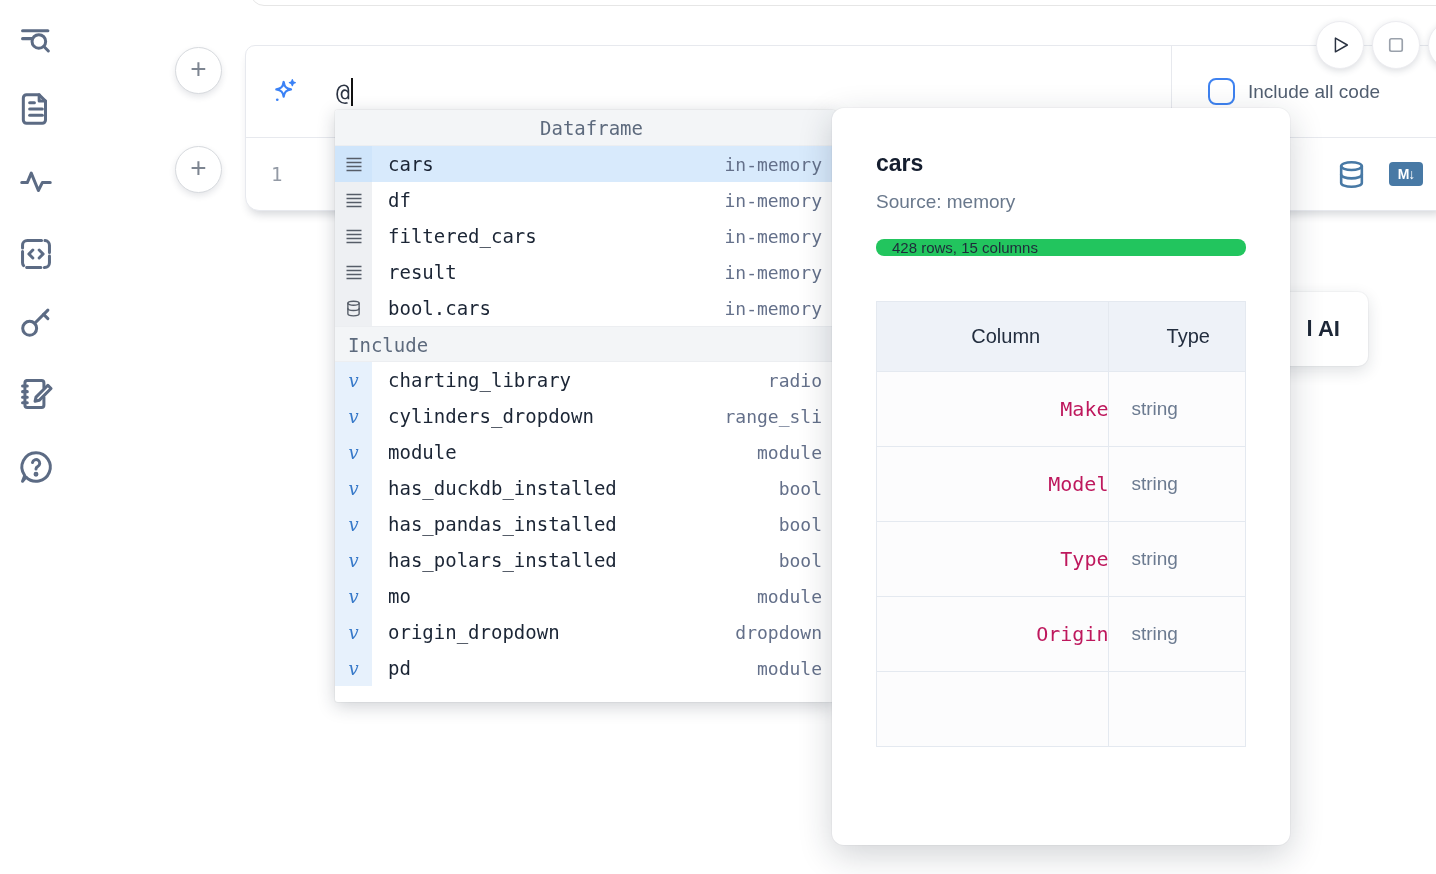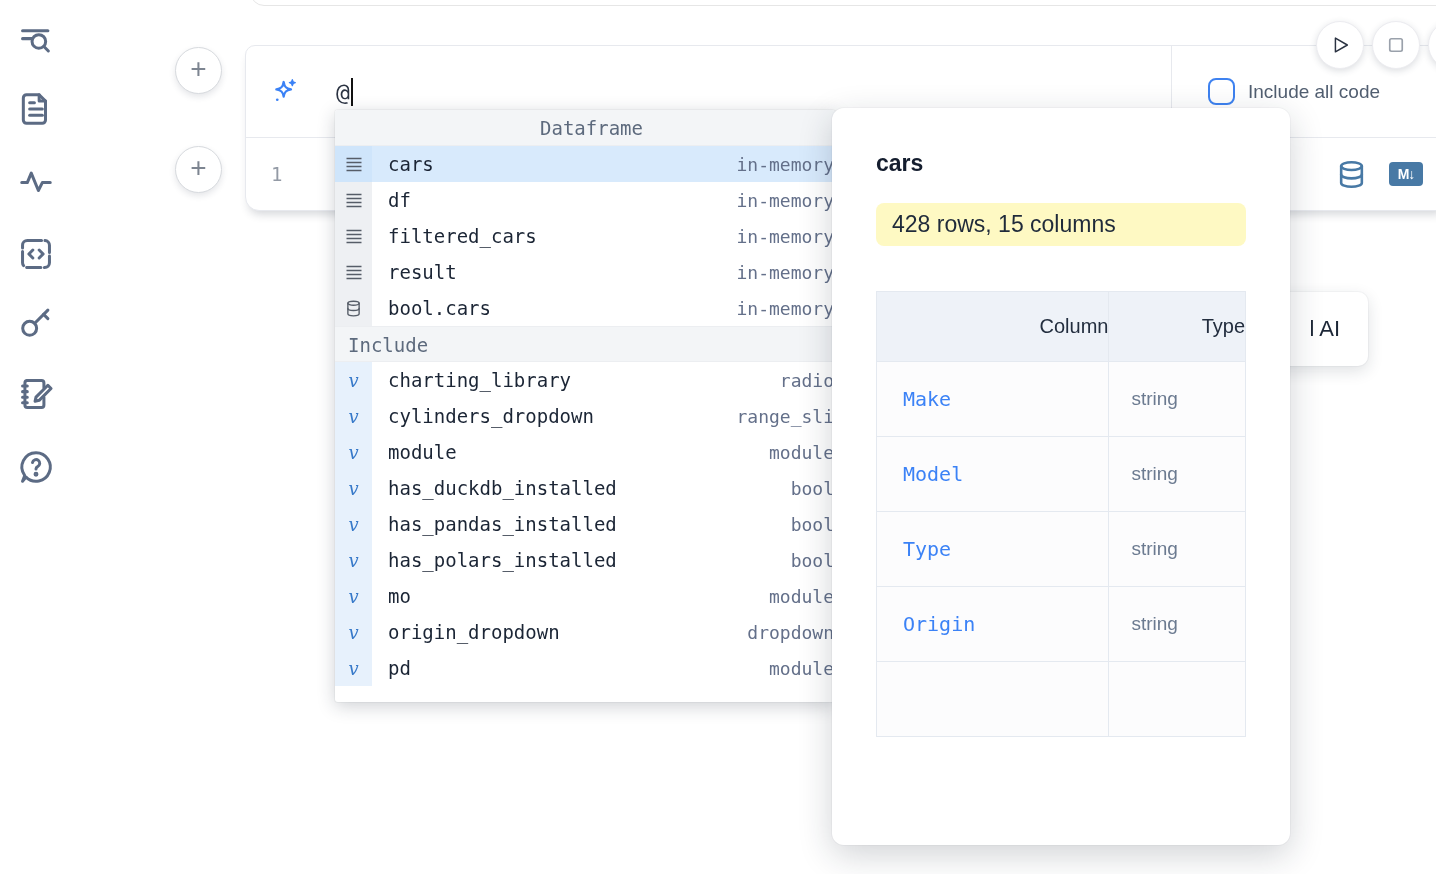--- a/index.html
+++ b/index.html
@@ -97,60 +97,60 @@
   }
   .gut-gray { background:#eef0f3; }
   .gut-blue { background:#e7f1fc; }
   .ac-row.selected { background:#d8eafc; }
   .ac-row.selected .ac-gutter { background:#cfe5fb; }
   .ac-name {
     margin-left:16px; font-family:"DejaVu Sans Mono", monospace;
     font-size:19px; color:#1b2535; white-space:nowrap;
   }
   .ac-type {
-    margin-left:auto; margin-right:1px; font-family:"DejaVu Sans Mono", monospace;
+    margin-left:auto; margin-right:13px; font-family:"DejaVu Sans Mono", monospace;
     font-size:18px; color:#64708a; white-space:nowrap;
   }
   .rows-icon svg, .acdb-icon svg { display:block; }
   .v-icon { font-family:"DejaVu Serif", serif; font-style:italic; font-size:18px; color:#3779c9; }
 
   
   .panel {
     position:absolute; left:832px; top:108px; width:458px; height:737px;
     background:#fff; border-radius:12px; z-index:6; overflow:hidden;
     box-shadow:0 10px 34px rgba(25,35,50,.20), 0 0 0 1px rgba(25,35,50,.03);
     padding:42px 44px;
   }
   .panel-title { font-size:23px; font-weight:bold; color:#141d2e; }
   .panel-source { margin-top:14px; font-size:19px; color:#69788c; }
   .panel-badge {
-    margin-top:26px; background:#fef9c3; border-radius:8px;
-    padding:8px 16px; font-size:23px; color:#1f2a3a;
+    margin-top:26px; background:#22c55e; border-radius:8px;
+    padding:0 16px; font-size:15px; color:#1f2a3a;
   }
   .tbl-wrap { margin-top:45px; height:470px; overflow:hidden; }
   table.schema { width:100%; border-collapse:collapse; }
   table.schema th, table.schema td { border:1px solid #e4e9f0; }
   table.schema th {
-    background:#eef2f8; text-align:right; font-weight:400;
+    background:#eef2f8; text-align:center; font-weight:400;
     font-size:20px; color:#232e3f; padding:23px 0 23px 26px; width:63%;
   }
   table.schema th.t-type { width:37%; padding-left:22px; }
   table.schema td.c-name {
-    font-family:"DejaVu Sans Mono", monospace; font-size:20px; color:#3b82f6;
-    padding:25px 0 25px 26px; background:#fcfcfd;
+    font-family:"DejaVu Sans Mono", monospace; font-size:20px; color:#be185d;
+    padding:25px 0 25px 26px; background:#fcfcfd;text-align:right;
   }
   table.schema td.c-type { font-size:19px; color:#6b7a90; padding-left:22px; background:#fcfcfd; }
 
   
   .ai-btn {
     position:absolute; left:1232px; top:292px; width:136px; height:74px;
     background:#fff; border-radius:10px; z-index:4; cursor:pointer;
     box-shadow:0 5px 16px rgba(30,40,60,.14), 0 0 0 1px rgba(30,40,60,.03);
     display:flex; align-items:center; justify-content:flex-end;
-    padding-right:28px; font-size:22px; font-weight:normal; color:#1d2737;
+    padding-right:28px; font-size:22px; font-weight:bold; color:#1d2737;
   }
 </style>
 </head>
 <body>
 
 <div id="app">
 
   <div class="sidebar">
     <div class="sb-icon" style="top:22px">
       <svg viewBox="0 0 24 24" fill="none" stroke="currentColor" stroke-width="1.9" stroke-linecap="round" stroke-linejoin="round">
@@ -379,20 +379,21 @@
         <span class="ac-type">module</span>
       </div>
     </div>
 
   <div class="ai-btn">
     <span>l AI</span>
   </div>
 
   <div class="panel">
     <div class="panel-title">cars</div>
+    <div class="panel-source">Source: memory</div>
     <div class="panel-badge">428 rows, 15 columns</div>
     <div class="tbl-wrap">
       <table class="schema" id="schema-table">
           <thead>
             <tr>
               <th>Column</th>
               <th class="t-type">Type</th>
             </tr>
           </thead>
           <tbody>

